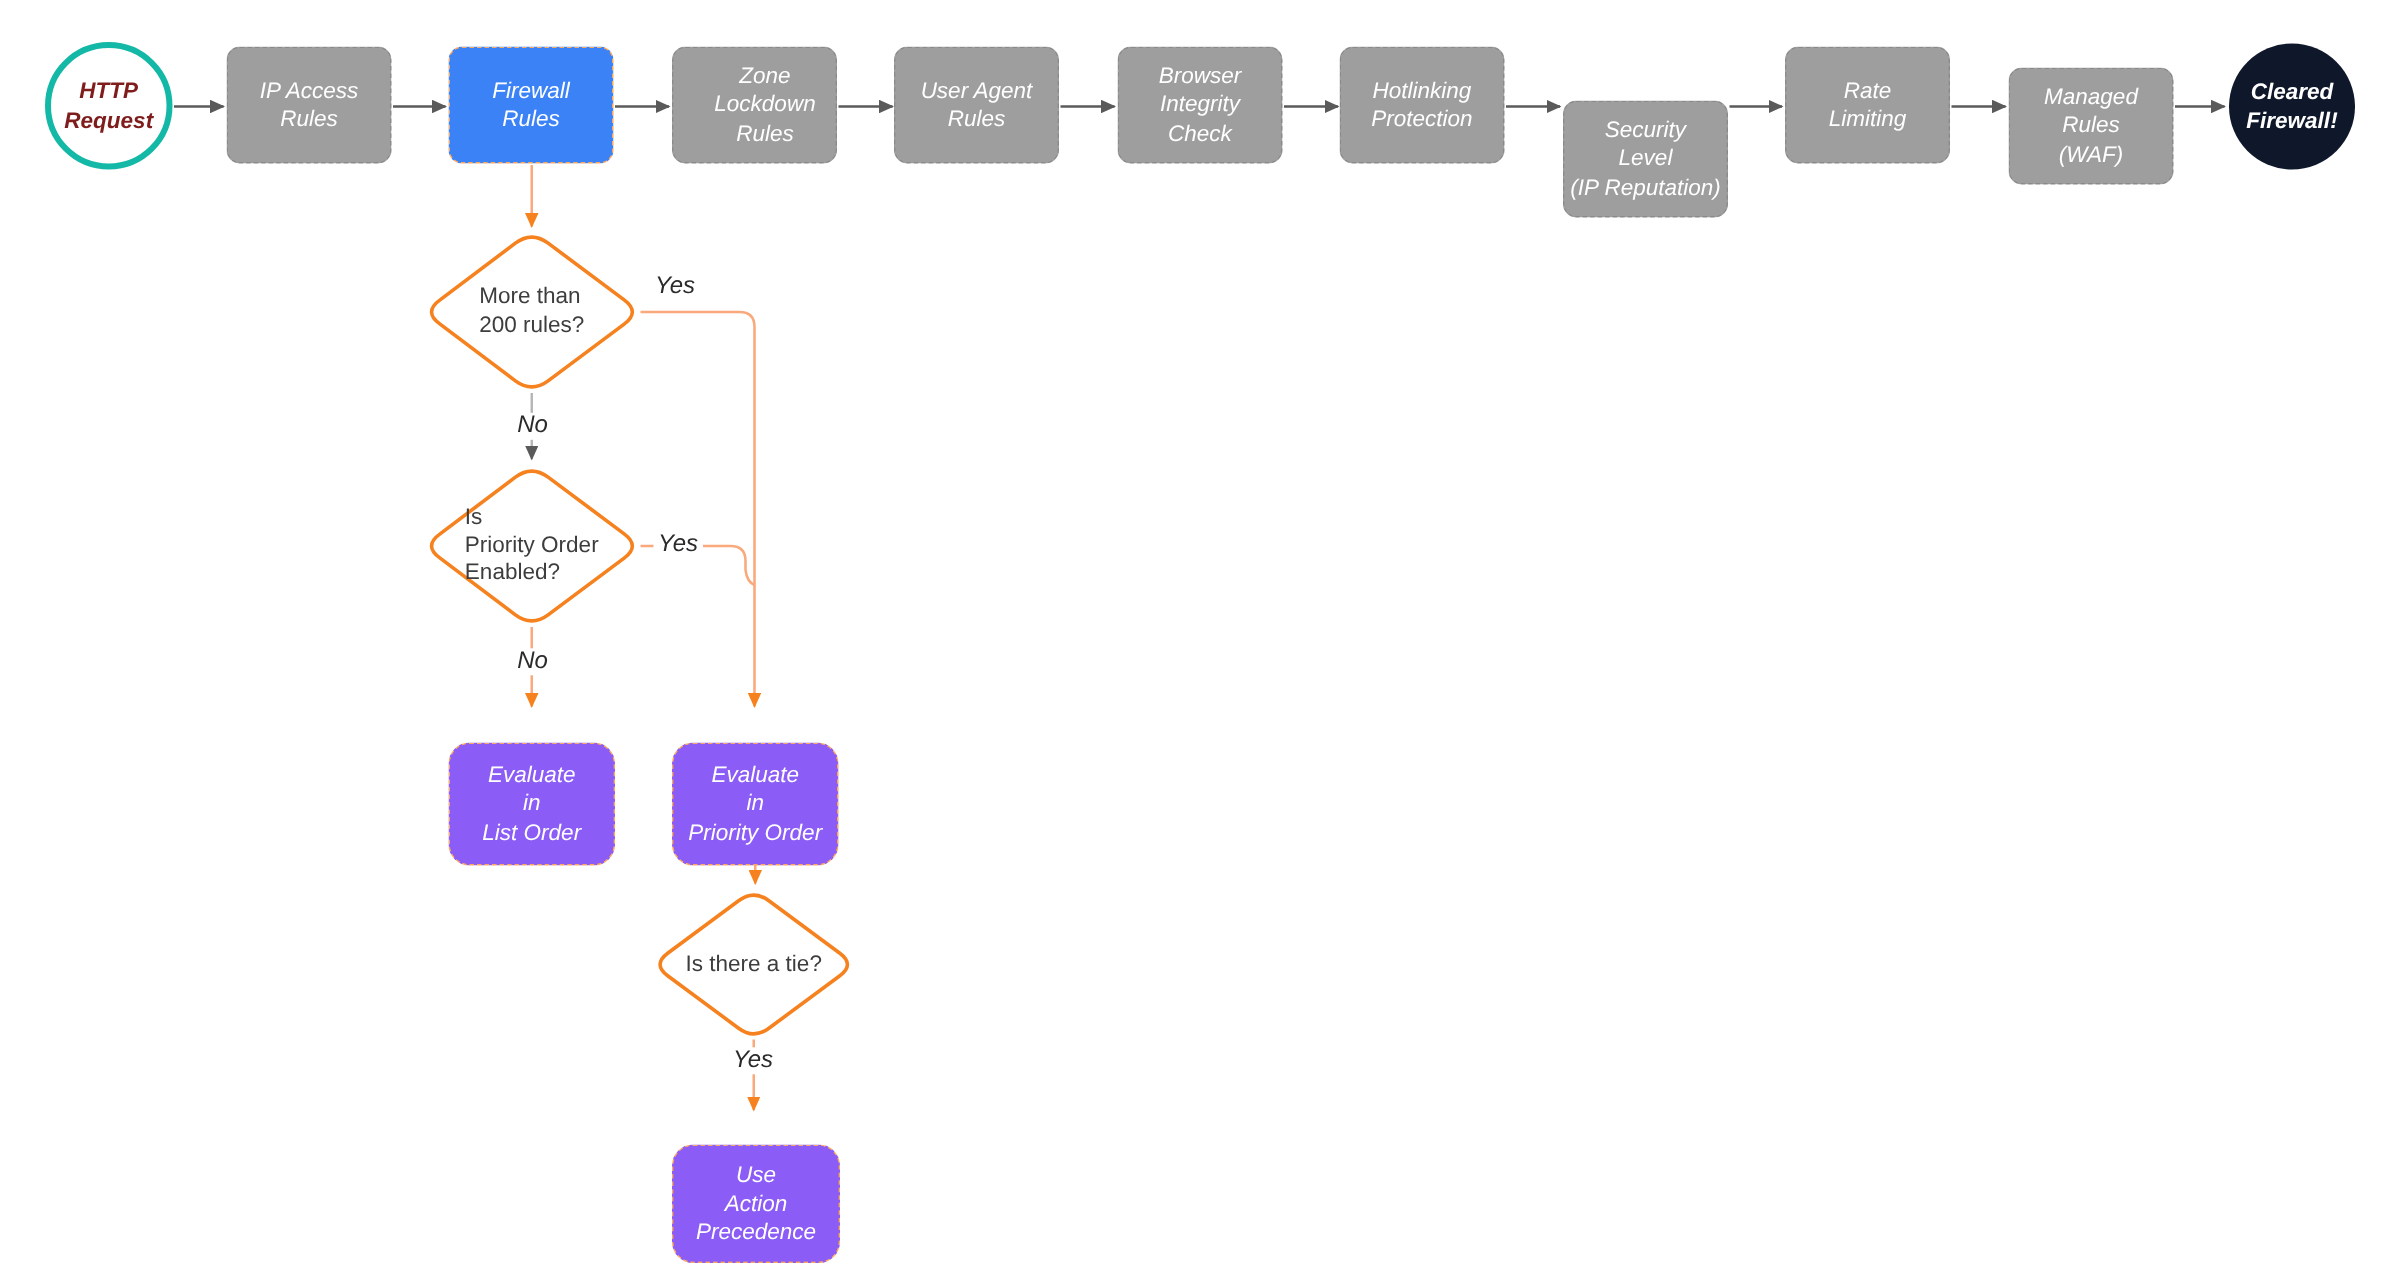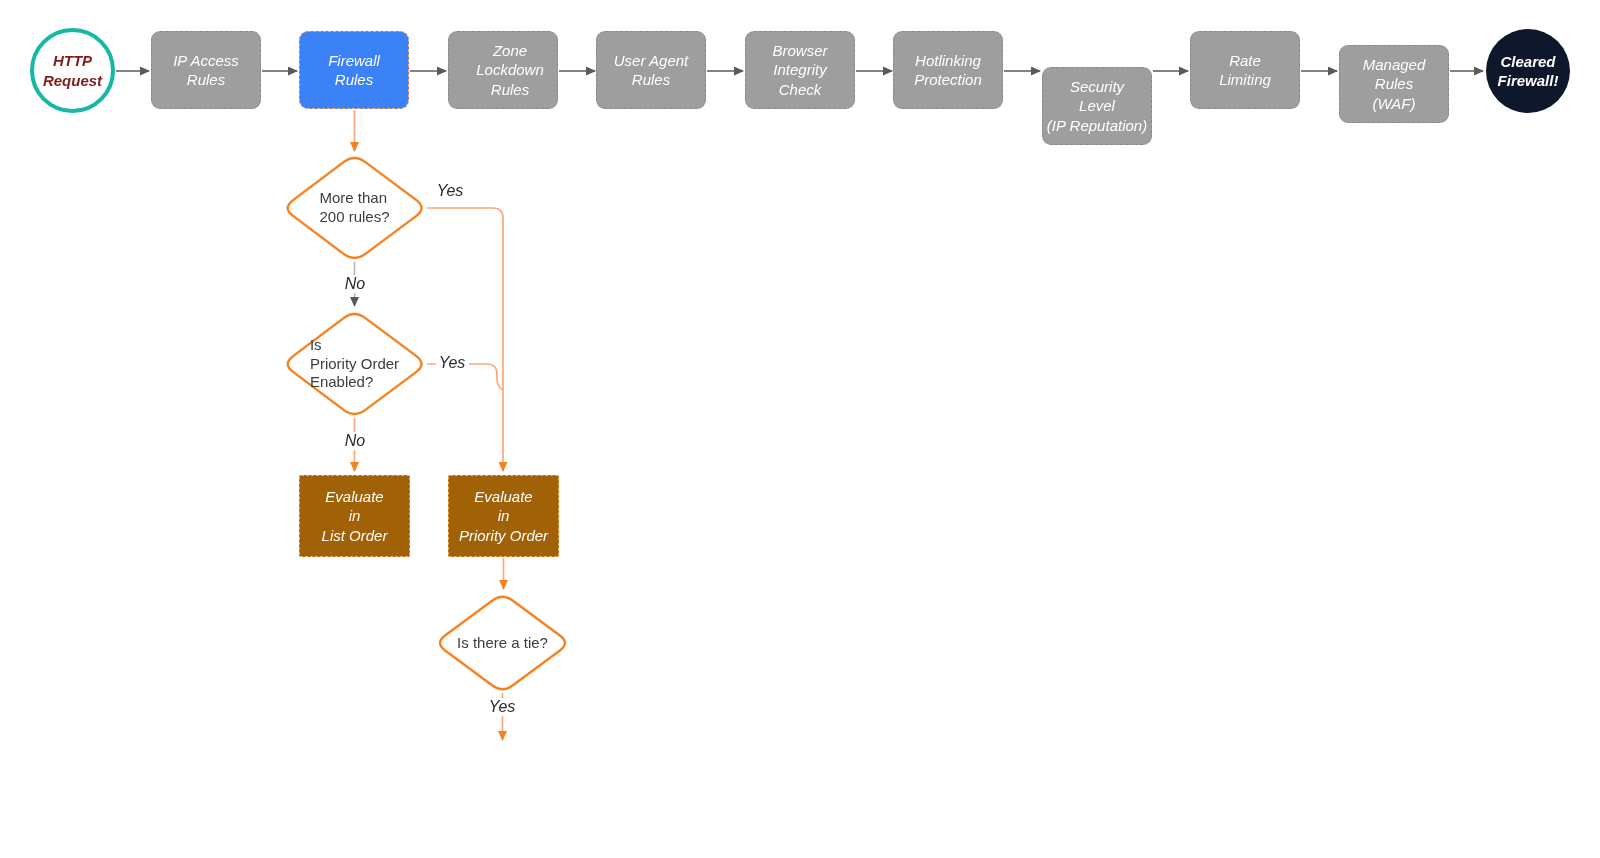--- a/index.html
+++ b/index.html
@@ -21,22 +21,22 @@
   .stage.orange { background:#3b82f6; border:1px dashed #fba75c; }
   .terminal { border-radius:50%; font-weight:bold; font-style:italic; font-size:15px; }
   .terminal.start { width:85px; height:85px; background:#ffffff; border:4px solid #14b8a6; color:#7f1d1d; }
   .terminal.end   { width:84px; height:84px; background:#0f172a; color:#ffffff; }
   .decision-label {
     position:absolute; display:flex; align-items:center; justify-content:center;
     text-align:left; white-space:pre-line; z-index:3;
     font-size:15px; color:#3d3d3d; line-height:1.25;
   }
   .action {
-    width:111px; height:82px; border-radius:2px; background:#a16207;
-    border:1px dashed #fba75c; color:#ffffff; font-style:italic; font-size:15px;
+    width:111px; height:82px; border-radius:14px; background:#8b5cf6;
+    border:1px dashed #fba75c; color:#ffffff; font-style:italic; font-size:15px;margin-top:20px;
   }
   .edge-label {
     position:absolute; transform:translate(-50%,-50%); z-index:4;
     font-style:italic; font-size:16px; color:#2b2b2b; background:#ffffff;
     padding:0 3px; line-height:1.1;text-align:center;
   }
 </style>
 </head>
 <body>
 
@@ -132,20 +132,23 @@
   <div class="decision-label" style="left:435px; top:593px; width:135px; height:100px;">Is there a tie?</div>
 
   <div class="node action" style="left:299px; top:475px;">Evaluate
 in
 List Order</div>
 
   <div class="node action" style="left:448px; top:475px;">Evaluate
 in
 Priority Order</div>
 
+  <div class="node action" style="left:448px; top:743px; width:112px; height:79px;">Use
+Action
+Precedence</div>
 
   <span class="edge-label" style="left:450px; top:191px;">Yes</span>
 
   <span class="edge-label" style="left:355px; top:284px;">No</span>
 
   <span class="edge-label" style="left:452px; top:363px;">Yes</span>
 
   <span class="edge-label" style="left:355px; top:441px;">No</span>
 
   <span class="edge-label" style="left:502px; top:707px;">Yes</span>

